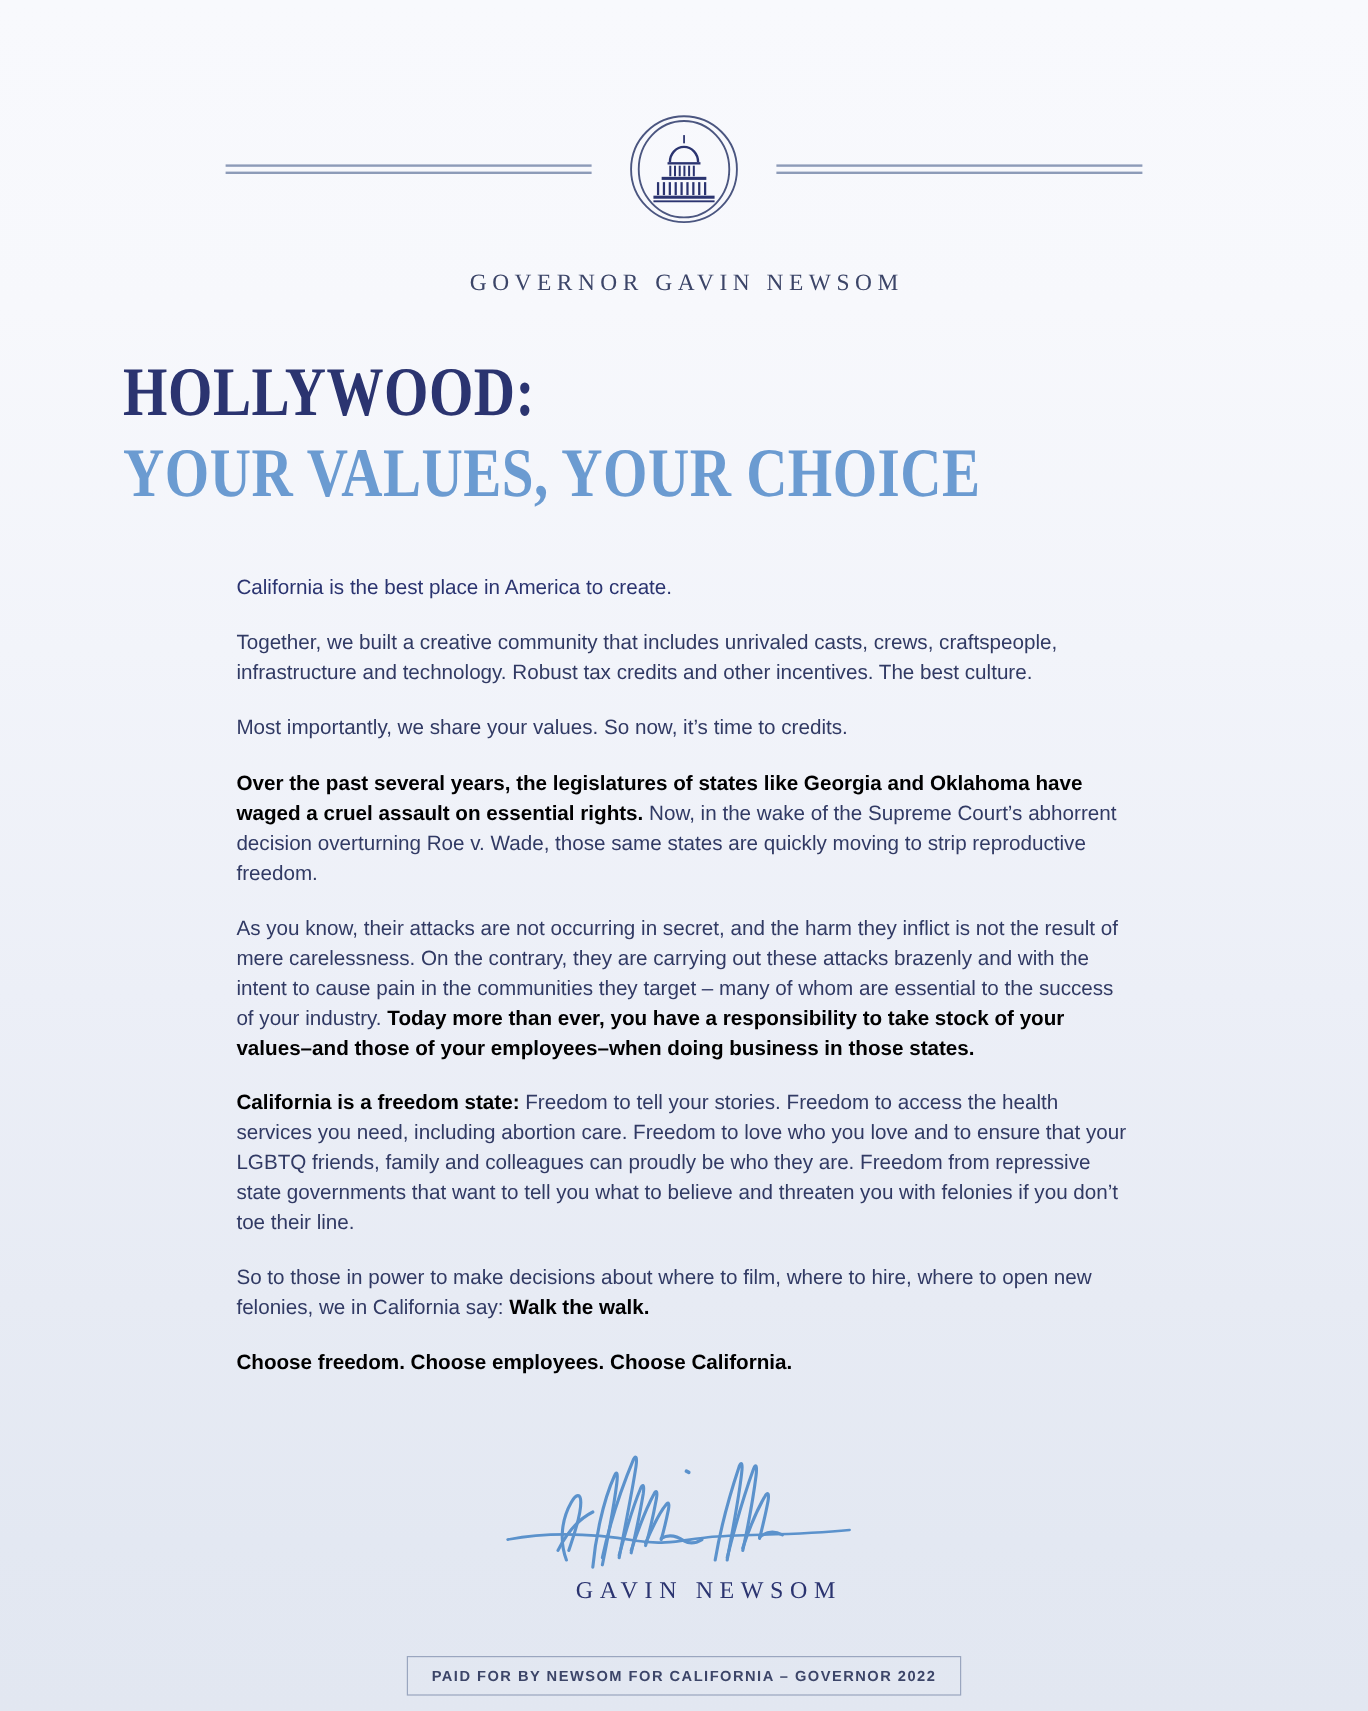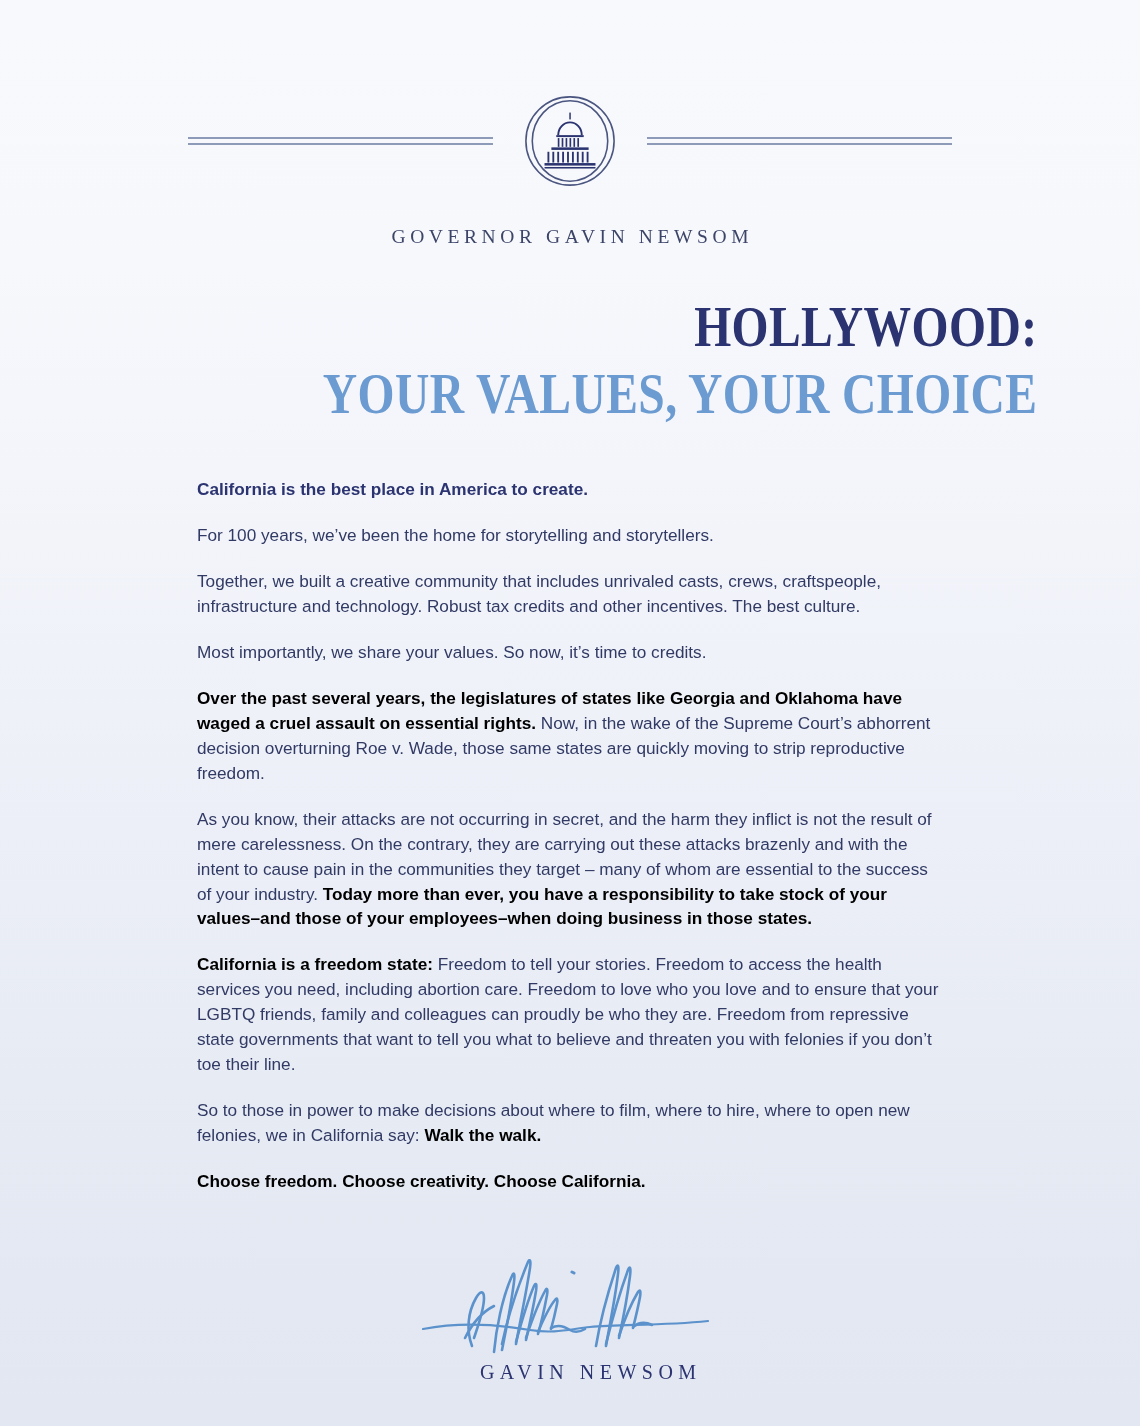--- a/index.html
+++ b/index.html
@@ -58,21 +58,21 @@
     font-family: "Liberation Serif", serif;
     font-size: 19.5px;
     letter-spacing: 4.6px;
     color: #3c4568;
     font-weight: 400;
     text-indent: 4.6px;
   }
 
   
   .title-wrap {
-    text-align: right;
+    text-align: left;
     margin-top: 48px;
   }
   .title-line1, .title-line2 {
     font-family: "Liberation Serif", serif;
     font-weight: 700;
     line-height: 1.08;
     transform: scaleX(0.82);
     transform-origin: center;
     white-space: nowrap;
   }
@@ -98,21 +98,21 @@
     line-height: 1.45;
   }
   .body-copy p {
     margin: 0 0 21px 0;
   }
   .body-copy b, .body-copy strong {
     font-weight: 700;
     color: #000000;
   }
   .lede {
-    font-weight: 700;
+    font-weight: 400;
     color: #2b3470;
   }
 
   
   .signature-block {
     margin-top: 40px;
     text-align: center;
   }
   .signature-svg {
     display: block;
@@ -193,36 +193,35 @@
   <div class="title-wrap">
     <div class="title-line1">HOLLYWOOD:</div>
     <div class="title-line2">YOUR VALUES, YOUR CHOICE</div>
   </div>
 
   <div class="body-copy">
     <p>
       <span class="lede">California is the best place in America to create.</span>
     </p>
 
-    <p>For 100 years, we’ve been the home for storytelling and storytellers.</p>
 
     <p>Together, we built a creative community that includes unrivaled casts, crews, craftspeople, infrastructure and technology.  Robust tax credits and other incentives.  The best culture.</p>
 
     <p>Most importantly, we share your values. So now, it’s time to credits.</p>
 
     <p><b>Over the past several years, the legislatures of states like Georgia and Oklahoma have waged a cruel assault on essential rights.</b><span> Now, in the wake of the Supreme Court’s abhorrent decision overturning Roe v. Wade, those same states are quickly moving to strip reproductive freedom.</span></p>
 
     <p><span>As you know, their attacks are not occurring in secret, and the harm they inflict is not the result of mere carelessness. On the contrary, they are carrying out these attacks brazenly and with the intent to cause pain in the communities they target – many of whom are essential to the success of your industry. </span><b>Today more than ever, you have a responsibility to take stock of your values–and those of your employees–when doing business in those states.</b></p>
 
     <p><b>California is a freedom state:</b><span> Freedom to tell your stories.  Freedom to access the health services you need, including abortion care. Freedom to love who you love and to ensure that your LGBTQ friends, family and colleagues can proudly be who they are. Freedom from repressive state governments that want to tell you what to believe and threaten you with felonies if you don’t toe their line.</span></p>
 
     <p><span>So to those in power to make decisions about where to film, where to hire, where to open new felonies, we in California say: </span><b>Walk the walk.</b></p>
 
     <p>
-      <b>Choose freedom. Choose creativity. Choose California.</b>
+      <b>Choose freedom. Choose employees. Choose California.</b>
     </p>
   </div>
 
   <div class="signature-block">
     <svg class="signature-svg" width="300" height="125" viewBox="0 0 300 125">
       <g fill="none" stroke="#5b92cc" stroke-width="2.6" stroke-linecap="round" stroke-linejoin="round">
 
         <path d="M3 95 C 40 88, 75 90, 110 96 C 135 100, 150 95, 170 93 C 200 90, 240 92, 288 87" stroke-width="2.2"></path>
 
         <path d="M52 112 C 46 96, 48 78, 56 64 C 60 57, 64 56, 64 64 C 64 76, 58 92, 54 104"></path>

